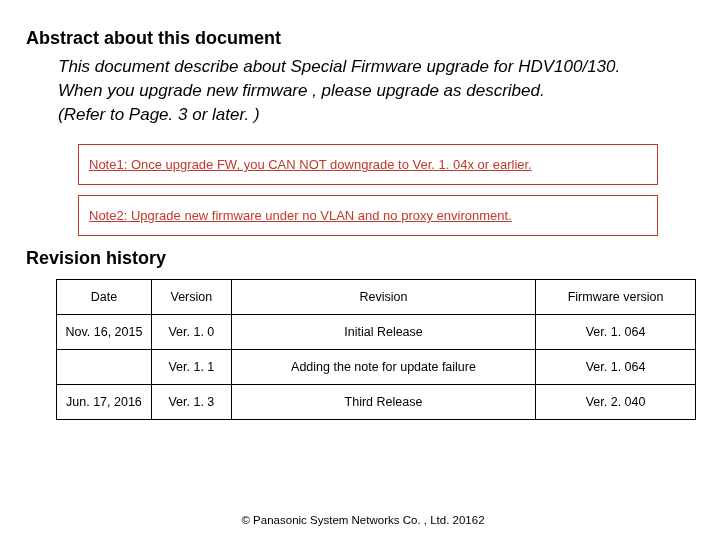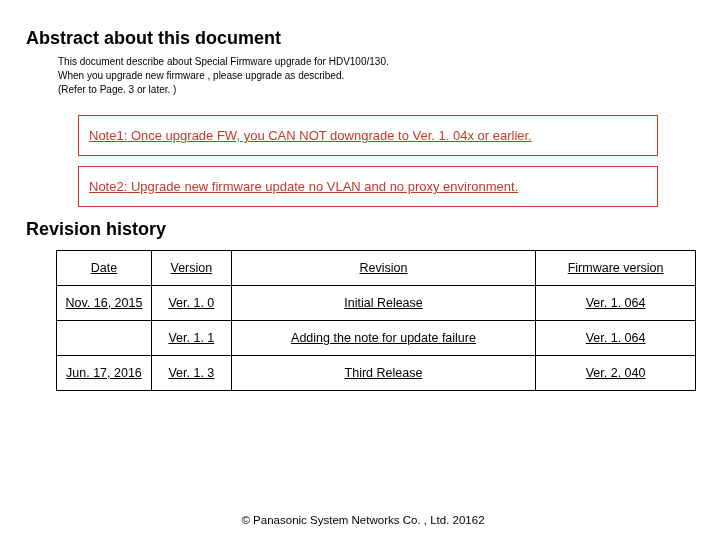--- a/index.html
+++ b/index.html
@@ -1,19 +1,19 @@
 <!DOCTYPE html>
 <html><head>
 <meta charset="utf-8">
 <style>
   * { box-sizing: border-box; margin: 0; padding: 0; }
   html, body { width: 720px; height: 540px; font-family: Arial, Helvetica, sans-serif; background: #fff; color: #000; }
   .page { padding: 28px 26px 18px 26px; height: 100%; position: relative; }
   .h1 { font-size: 18px; font-weight: bold; margin-bottom: 6px; }
-  .para { font-size: 10px; line-height: 1.4; margin-left: 32px; margin-bottom: 18px; }
+  .para { font-size: 17px; line-height: 1.4; margin-left: 32px; margin-bottom: 18px; font-style: italic; }
   .notes { margin-left: 52px; margin-right: 36px; }
   .note-box {
     border: 1px solid #c0392b;
     padding: 12px 10px;
     margin-bottom: 10px;
     font-size: 13px;
     color: #c0392b;
   }
   .note-box .u { text-decoration: underline; }
   .section2 { margin-top: 12px; }
@@ -23,21 +23,20 @@
     border-collapse: collapse;
     font-size: 12.5px;
     margin-top: 10px;
   }
   table.rev th, table.rev td {
     border: 1px solid #000;
     padding: 10px 8px;
     text-align: center;
     font-weight: normal;
     vertical-align: middle;
-    text-decoration: underline;
   }
   table.rev th { font-weight: normal; }
   .col-date { width: 95px; }
   .col-ver { width: 80px; }
   .col-rev { width: 305px; }
   .col-fw { width: 160px; }
   .footer { position: absolute; bottom: 14px; left: 26px; right: 20px; font-size: 11.5px; display: flex; justify-content: center; }
 </style>
 </head>
 <body>
@@ -49,21 +48,21 @@
     <span>This document describe about Special Firmware upgrade for HDV100/130.</span><br>
     <span>When you upgrade new firmware , please upgrade as described.</span><br>
     <span>(Refer to Page. 3 or later. )</span>
   </div>
 
   <div class="notes">
     <div class="note-box">
       <span class="u">Note1:</span><span class="u"> Once upgrade FW, you CAN NOT downgrade to Ver. 1. 04x or earlier.</span>
     </div>
     <div class="note-box">
-      <span class="u">Note2:</span><span class="u"> Upgrade new firmware update no VLAN and no proxy environment.</span>
+      <span class="u">Note2:</span><span class="u"> Upgrade new firmware under no VLAN and no proxy environment.</span>
     </div>
   </div>
 
   <div class="section2">
     <div class="h1">Revision history</div>
     <table class="rev">
       <colgroup>
         <col class="col-date">
           <col class="col-ver">
           <col class="col-rev">

